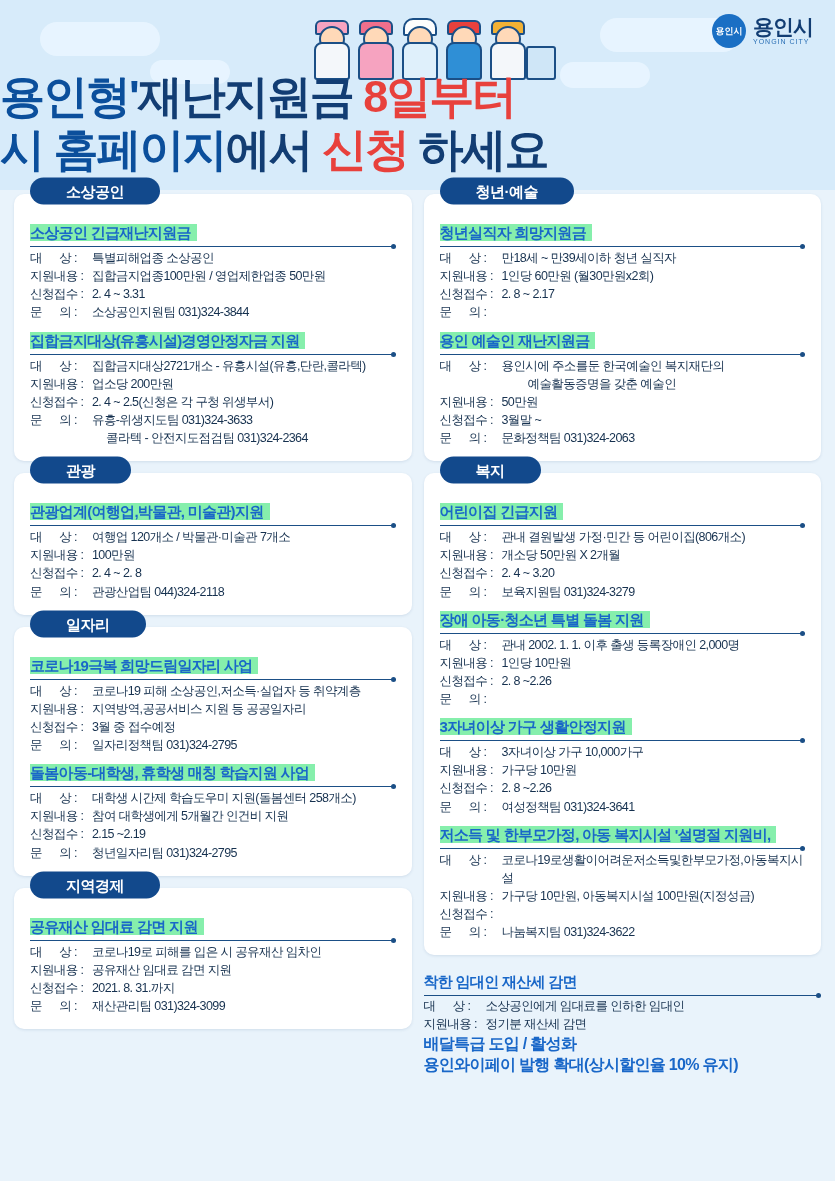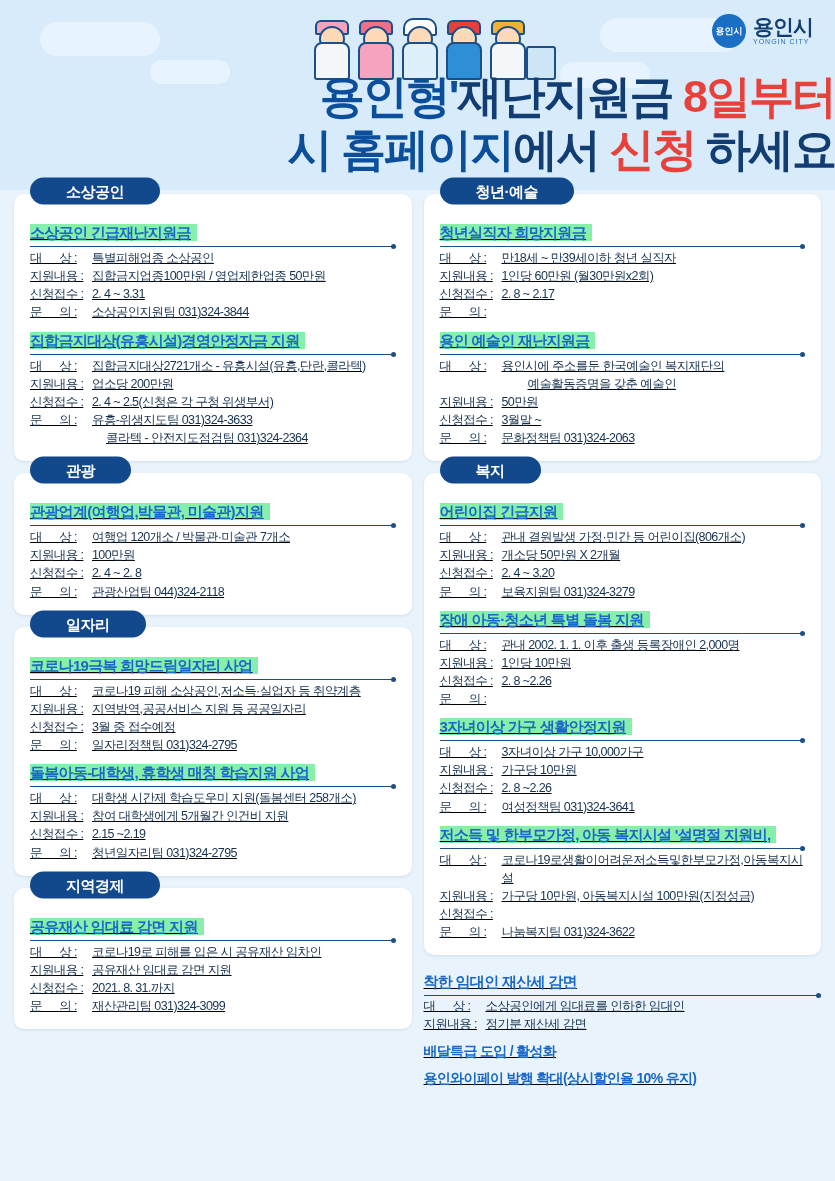--- a/index.html
+++ b/index.html
@@ -28,44 +28,44 @@
   .p{position:absolute;bottom:0;width:40px;height:60px;}
   .p .head{position:absolute;top:6px;left:9px;width:22px;height:22px;border-radius:50%;background:#ffd9b8;border:2px solid #1b4f86;}
   .p .hat{position:absolute;top:0px;left:5px;width:30px;height:11px;border-radius:6px 6px 2px 2px;border:2px solid #1b4f86;}
   .p .body{position:absolute;bottom:0;left:4px;width:32px;height:34px;border-radius:8px 8px 3px 3px;border:2px solid #1b4f86;}
   .p1{left:0;}.p1 .hat{background:#f6a3c0;}.p1 .body{background:#f4f7fa;}
   .p2{left:44px;}.p2 .hat{background:#ef6f8c;}.p2 .body{background:#f6a3c0;}
   .p3{left:88px;}.p3 .hat{background:#fdfdfd;height:14px;top:-2px;border-radius:10px 10px 2px 2px;}.p3 .body{background:#dff0fb;}
   .p4{left:132px;}.p4 .hat{background:#e8413c;}.p4 .body{background:#2f8fd6;}
   .p5{left:176px;}.p5 .hat{background:#f2b134;}.p5 .body{background:#f4f7fa;}
   .board{position:absolute;bottom:0;left:216px;width:26px;height:30px;background:#cfe6f7;border:2px solid #1b4f86;border-radius:3px;}
-  .title-wrap{position:absolute;top:70px;left:0;right:0;text-align:right;}
+  .title-wrap{position:absolute;top:70px;left:0;right:0;text-align:left;}
   .t-line{font-size:45px;font-weight:bold;letter-spacing:-2px;line-height:1.18;}
   .t-blue{color:#0b4f9c;}
   .t-red{color:#e8413c;}
   .t-navy{color:#123d73;}
   
-  .cols{position:absolute;top:194px;left:14px;right:14px;display:flex;gap:12px;text-decoration:underline;}
+  .cols{position:absolute;top:194px;left:14px;right:14px;display:flex;gap:12px;}
   .col{flex:1;display:flex;flex-direction:column;gap:12px;}
   .card{background:#fff;border-radius:10px;padding:30px 16px 14px 16px;position:relative;box-shadow:0 1px 3px rgba(30,70,120,.12);}
   .cat{position:absolute;top:-2px;left:16px;transform:translateY(-50%);}
   .cat-pill{background:#12498c;color:#fff;font-size:15px;font-weight:bold;border-radius:16px;padding:5px 36px;letter-spacing:-.5px;}
   .prog{margin-bottom:10px;}
   .prog:last-child{margin-bottom:0;}
   .prog-title{color:#1967c8;font-size:15px;font-weight:bold;letter-spacing:-.7px;position:relative;display:block;margin-bottom:6px;}
   .prog-title .rule{position:absolute;left:0;right:0;bottom:-4px;height:1px;background:#1b4f86;}
   .prog-title .rule::after{content:"";position:absolute;right:0;top:-2px;width:5px;height:5px;border-radius:50%;background:#1b4f86;}
   .prog-title span.txt{position:relative;background:#86efac;padding-right:6px;z-index:1;}
   .row{display:flex;font-size:12.5px;color:#16314f;line-height:1.45;letter-spacing:-.6px;}
   .row .lbl{width:62px;flex:0 0 62px;white-space:pre;}
   .row .val{flex:1;}
   .row .val .sub{display:block;}
   .plain{padding-top:6px;}
   .plain .prog-title{margin-bottom:5px;}
-  .note{color:#1967c8;font-size:14px;font-weight:bold;letter-spacing:-.7px;margin-top:9px;}
+  .note{color:#1967c8;font-size:16px;font-weight:bold;letter-spacing:-.7px;}
 </style>
 </head>
 <body>
 
 <div class="poster">
 
   <div class="header">
     <div class="sky"></div>
     <div class="cloud c1"></div>
     <div class="cloud c2"></div>

